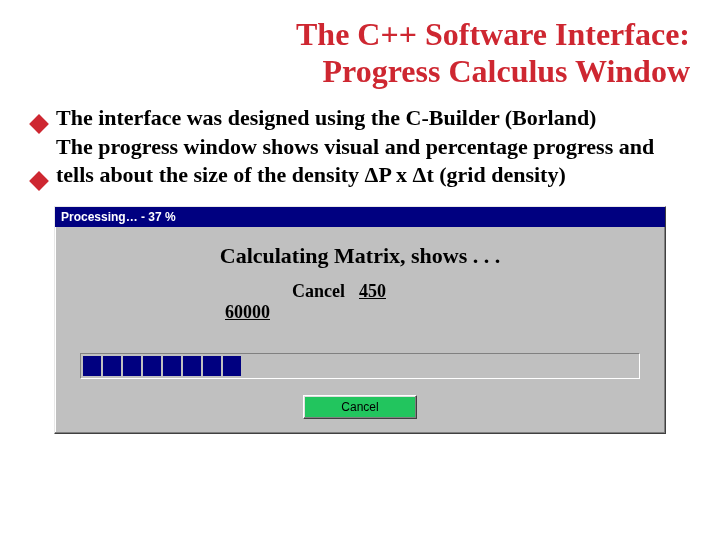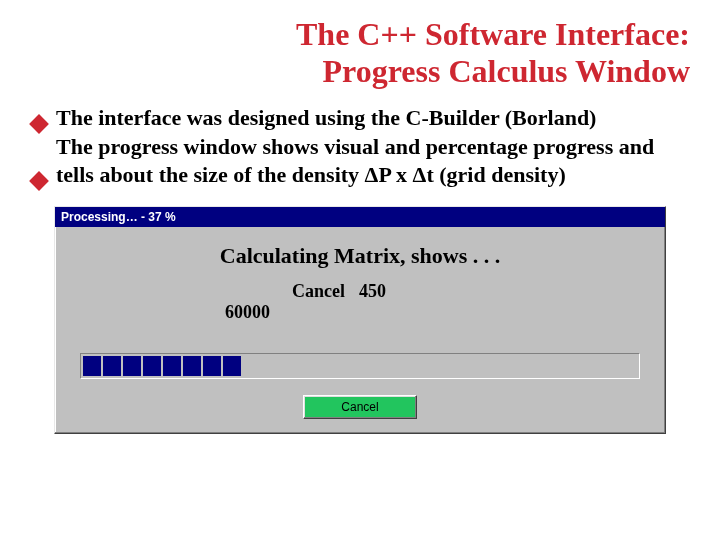--- a/index.html
+++ b/index.html
@@ -85,20 +85,21 @@
   .stat-row {
     display: flex;
   }
   .stat-name {
     width: 120px;
     text-align: right;
     padding-right: 14px;
   }
   .stat-val {
     text-align: center;
+    text-decoration: underline;
   }
 
   .progress-outer {
     box-sizing: border-box;
     width: 560px;
     height: 26px;
     margin: 0 auto 16px auto;
     border-top: 1px solid #808080;
     border-left: 1px solid #808080;
     border-right: 1px solid #ffffff;

